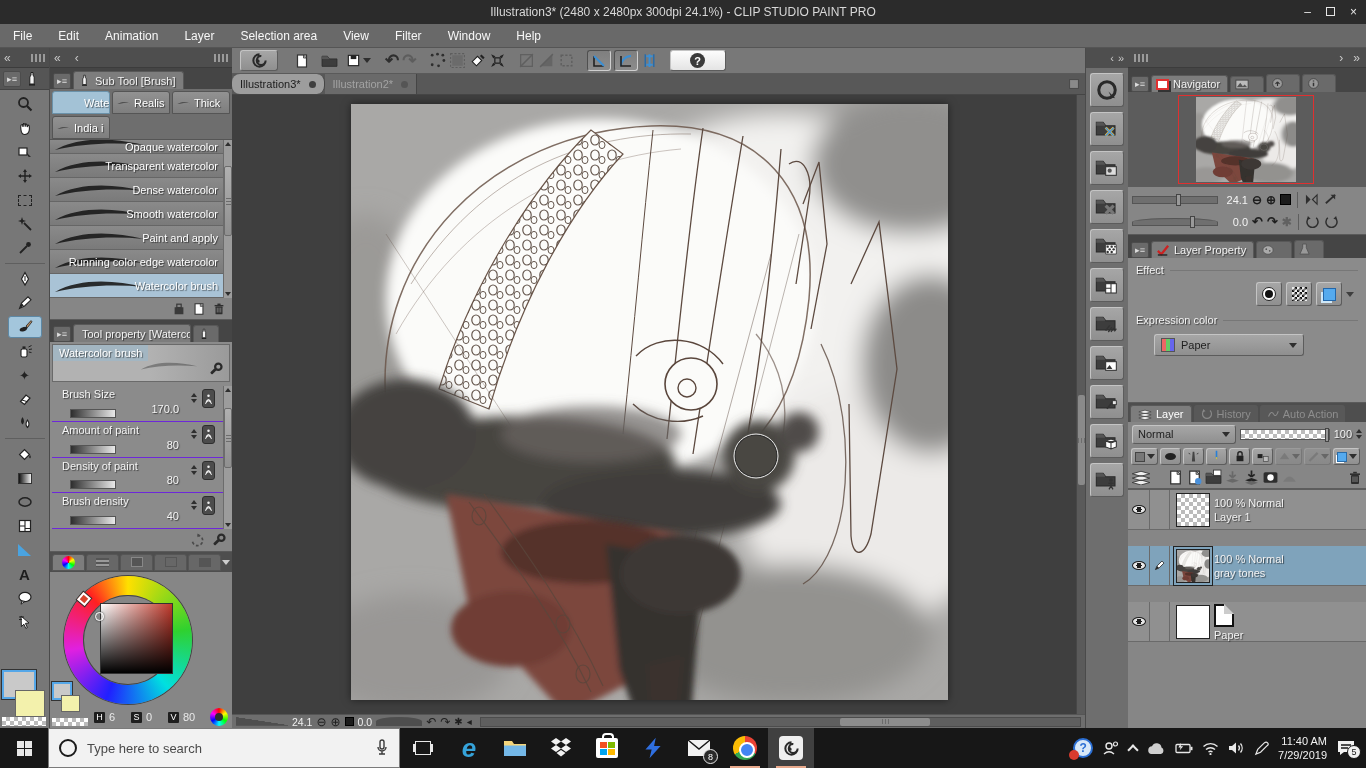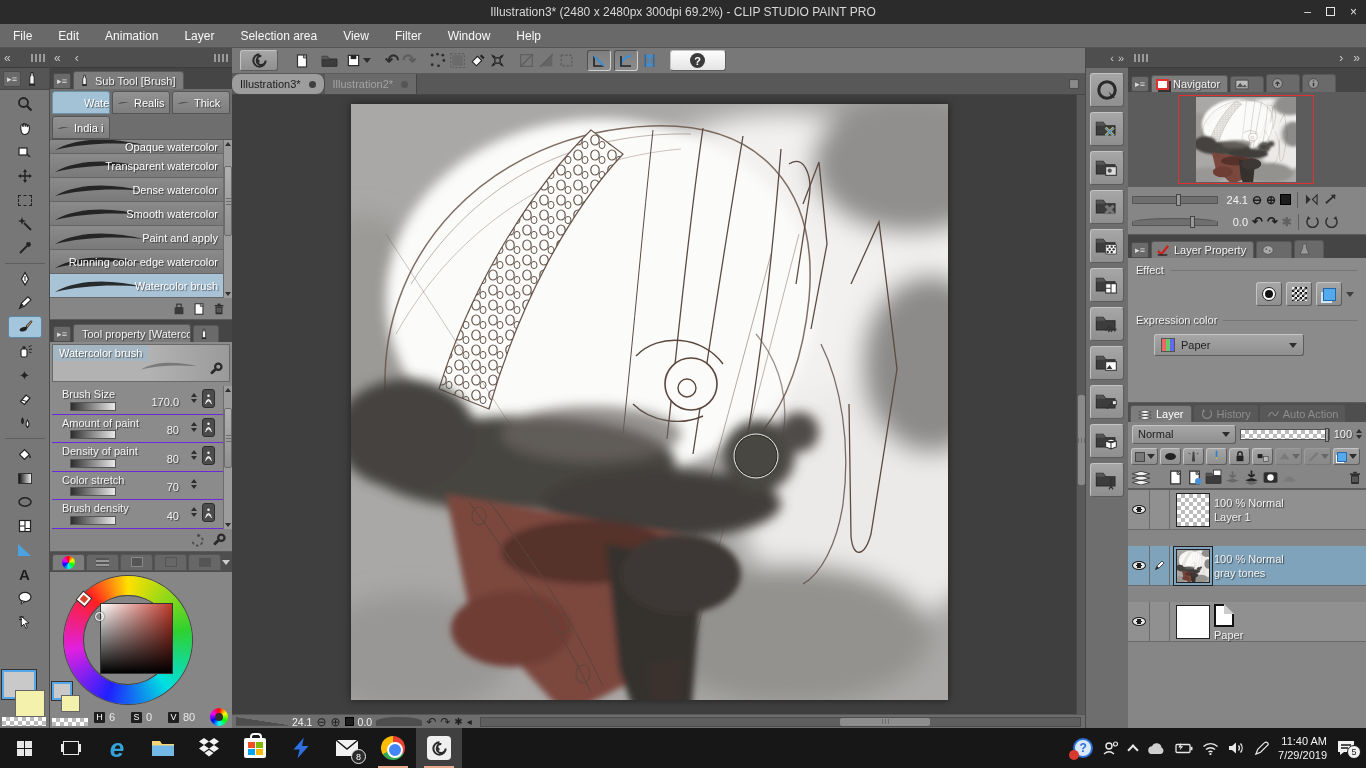--- a/index.html
+++ b/index.html
@@ -305,21 +305,21 @@
       </g>
 <g id="s-spiral">
         <path d="M8,2.2 A5.8,5.8 0 1,0 13.8,8 A4.2,4.2 0 1,1 9.6,3.8 A2.6,2.6 0 1,0 8,9.2" fill="none" stroke="#2a2a2a" stroke-width="1.9"></path>
       </g>
 </defs>
 </svg>
 
 <div class="app">
 
   <div class="titlebar">
-    <span>Illustration3* (2480 x 2480px 300dpi 69.2%)  - CLIP STUDIO PAINT PRO</span>
+    <span>Illustration3* (2480 x 2480px 300dpi 24.1%)  - CLIP STUDIO PAINT PRO</span>
     <div class="winbtns">
       <div class="winbtn">
           <span>–</span>
         </div>
       <div class="winbtn">
           <span class="restore-ic"></span>
         </div>
       <div class="winbtn">
           <span>×</span>
         </div>
@@ -649,29 +649,20 @@
                   <div class="tri-up-s"></div>
                   <div class="tri-dn-s"></div>
                 </div>
               <div class="press-chip">
                   <svg width="12" height="16" viewBox="0 0 14 16">
                     <use href="#s-press"></use>
                   </svg>
                 </div>
             </div>
             <div class="srow">
-              <span class="lab sh">Color stretch</span>
-                <div class="bar"></div>
-              <span class="val sh">70</span>
-              <div class="stp">
-                  <div class="tri-up-s"></div>
-                  <div class="tri-dn-s"></div>
-                </div>
-            </div>
-            <div class="srow">
               <span class="lab sh">Brush density</span>
                 <div class="bar"></div>
               <span class="val sh">40</span>
               <div class="stp">
                   <div class="tri-up-s"></div>
                   <div class="tri-dn-s"></div>
                 </div>
               <div class="press-chip">
                   <svg width="12" height="16" viewBox="0 0 14 16">
                     <use href="#s-press"></use>
@@ -1276,20 +1267,28 @@
 
   <div class="taskbar">
     <div class="tb-start">
       <div class="win-logo">
           <span></span>
           <span></span>
           <span></span>
           <span></span>
         </div>
     </div>
+    <div class="searchbox">
+      <div class="cortana"></div>
+      <span class="search-txt">Type here to search</span>
+      <svg width="14" height="18" viewBox="0 0 14 18">
+          <rect x="5" y="1" width="4" height="9" rx="2" fill="none" stroke="#3a3a3a" stroke-width="1.4"></rect>
+          <path d="M3,8 A4,4 0 0,0 11,8 M7,12 V15 M4,15 H10" fill="none" stroke="#3a3a3a" stroke-width="1.4"></path>
+        </svg>
+    </div>
     <div class="tb-app">
       <div style="width:16px;height:14px;border:1.6px solid #e8e8e8;box-shadow:-5px 0 0 -3px #e8e8e8,5px 0 0 -3px #e8e8e8"></div>
     </div>
     <div class="tb-app">
         <span style="color:#35a3da;font-size:26px;font-weight:bold;font-style:italic;line-height:1">e</span>
       </div>
     <div class="tb-app">
         <svg width="24" height="20" viewBox="0 0 24 20">
           <path d="M1,3 L9,3 L11,6 L23,6 L23,18 L1,18 Z" fill="#f5d57a"></path>
           <path d="M1,7.5 L23,7.5 L23,18 L1,18 Z" fill="#74b8e8"></path>

